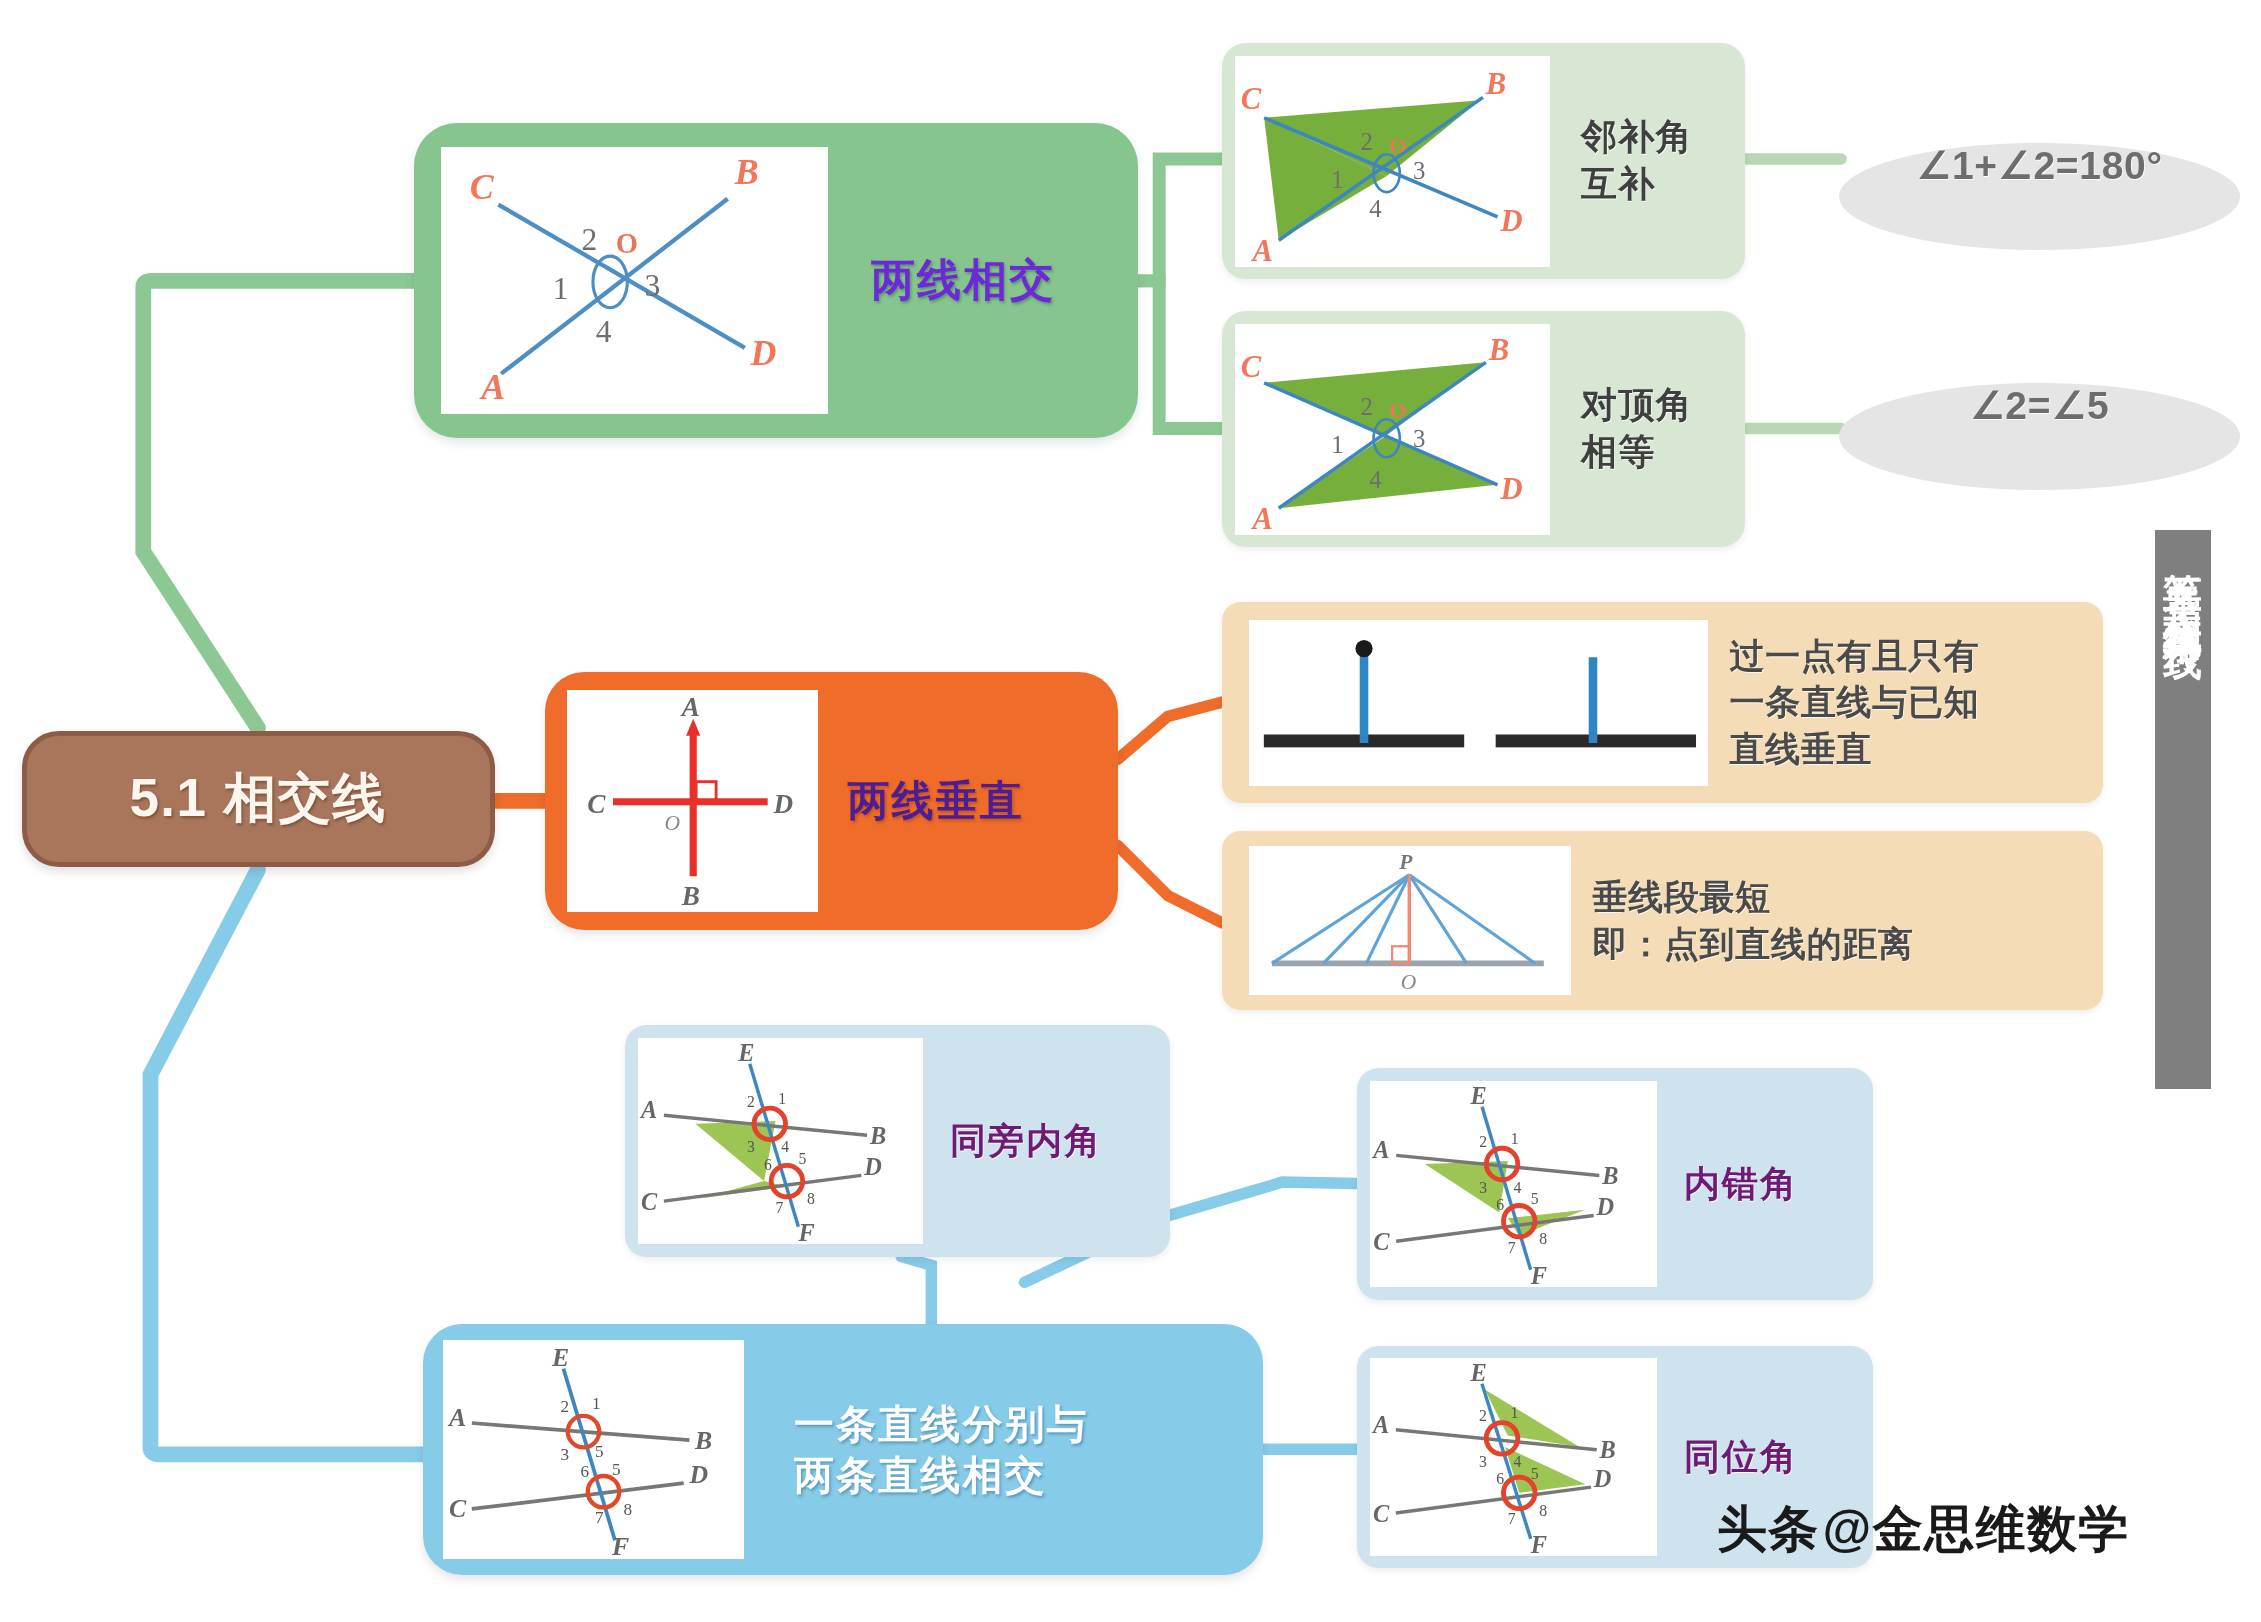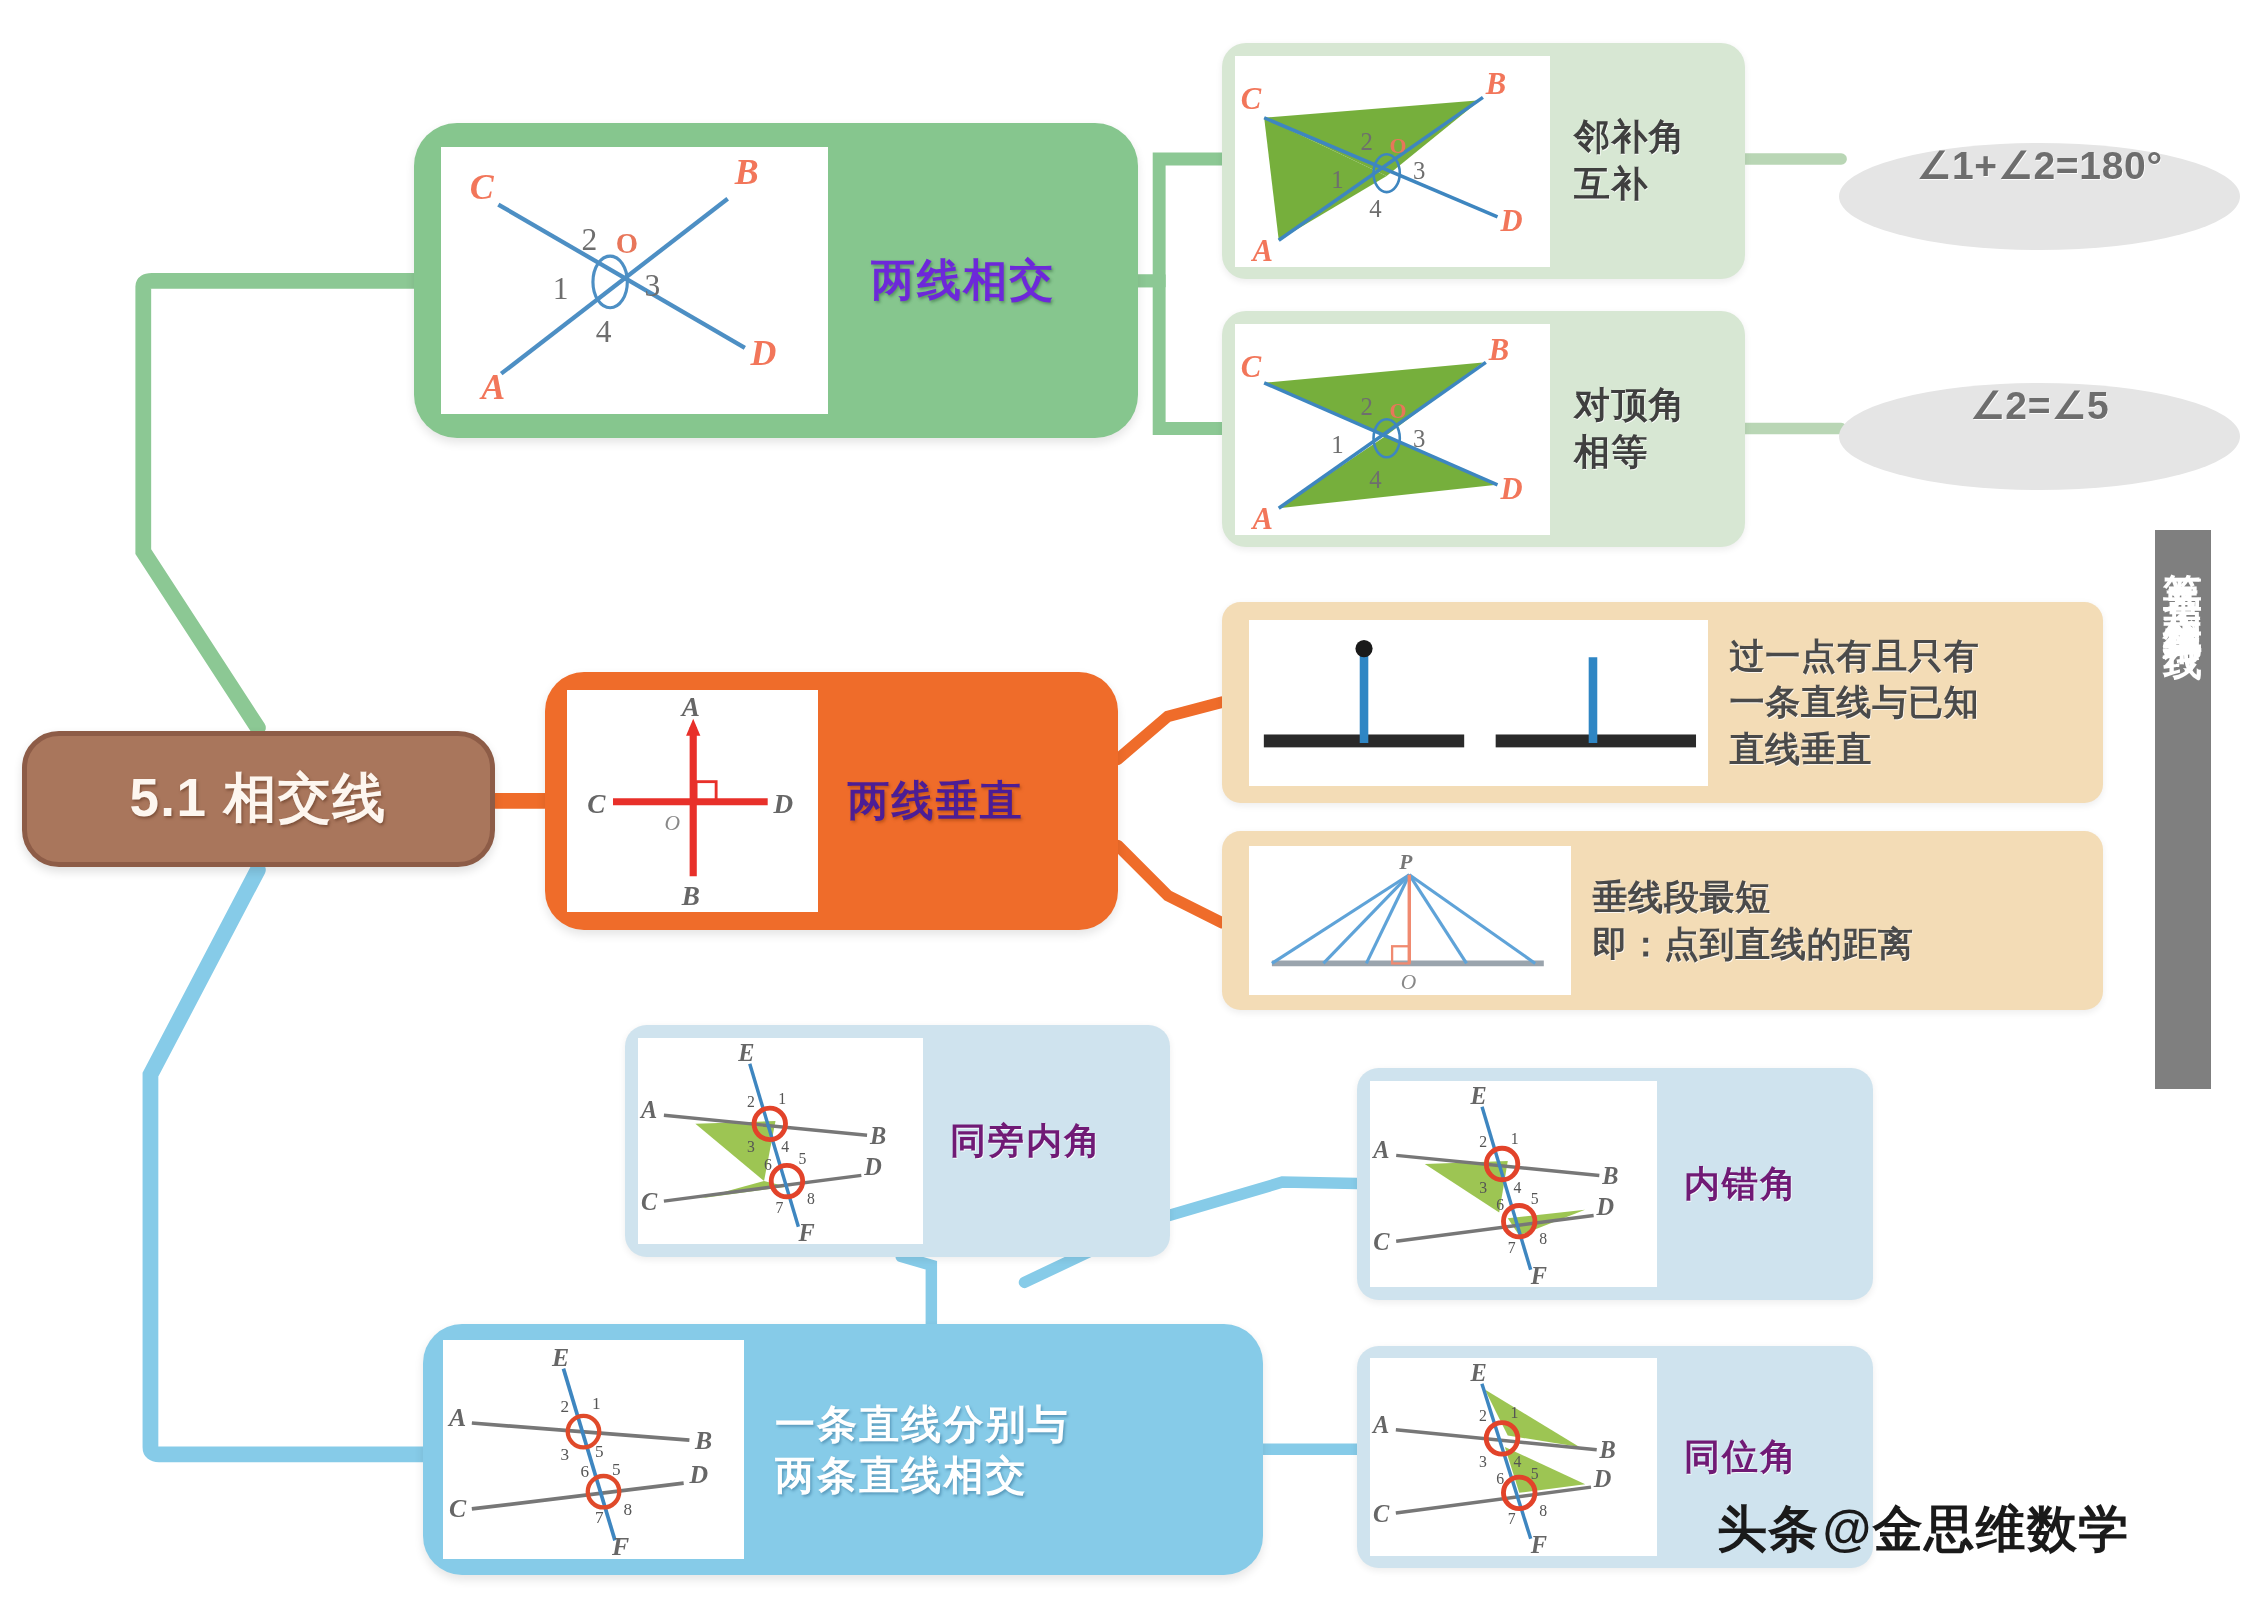--- a/index.html
+++ b/index.html
@@ -56,34 +56,34 @@
 
   
   #n-one-line-two-lines {
     left:423px; top:1324px; width:840px; height:251px;
     background:#86cbe8; border-radius:39px;
     box-shadow:0 4.3px 10px rgba(0,0,0,0.10);
     padding:15.8px 0 15.8px 20px;
   }
   #n-one-line-two-lines .thumb { width:301px; height:219px; background:#fff; }
   #n-one-line-two-lines .label {
-    color:#ffffff; font-size:40px; font-weight:bold; margin-left:31px;
+    color:#ffffff; font-size:40px; font-weight:bold; margin-left:50px;
     line-height:1.26; text-shadow:1.4px 2.1px 2.9px rgba(30,90,130,0.45); letter-spacing:2.1px;
   }
 
   
   .leaf-green {
     background:#d7e7d3; border-radius:24px;
     box-shadow:0 2.9px 7.2px rgba(0,0,0,0.07);
     padding:13px;
   }
   .leaf-green .thumb { background:#fff; }
   .leaf-green .label {
     color:#3f3f3f; font-size:36px; font-weight:bold; line-height:1.3;
-    margin-left:24px; letter-spacing:1.4px;
+    margin-left:31px; letter-spacing:1.4px;
     text-shadow:0.7px 0.7px 0 rgba(255,255,255,0.85);
   }
   #n-adjacent-supp { left:1222px; top:43px; width:523px; height:236px; }
   #n-adjacent-supp .thumb { width:315px; height:211px; }
   #n-vertical-equal { left:1222px; top:311px; width:523px; height:236px; }
   #n-vertical-equal .thumb { width:315px; height:211px; }
 
   
   .chip-ellipse {
     position:absolute; background:#e5e5e5; border-radius:50%;

